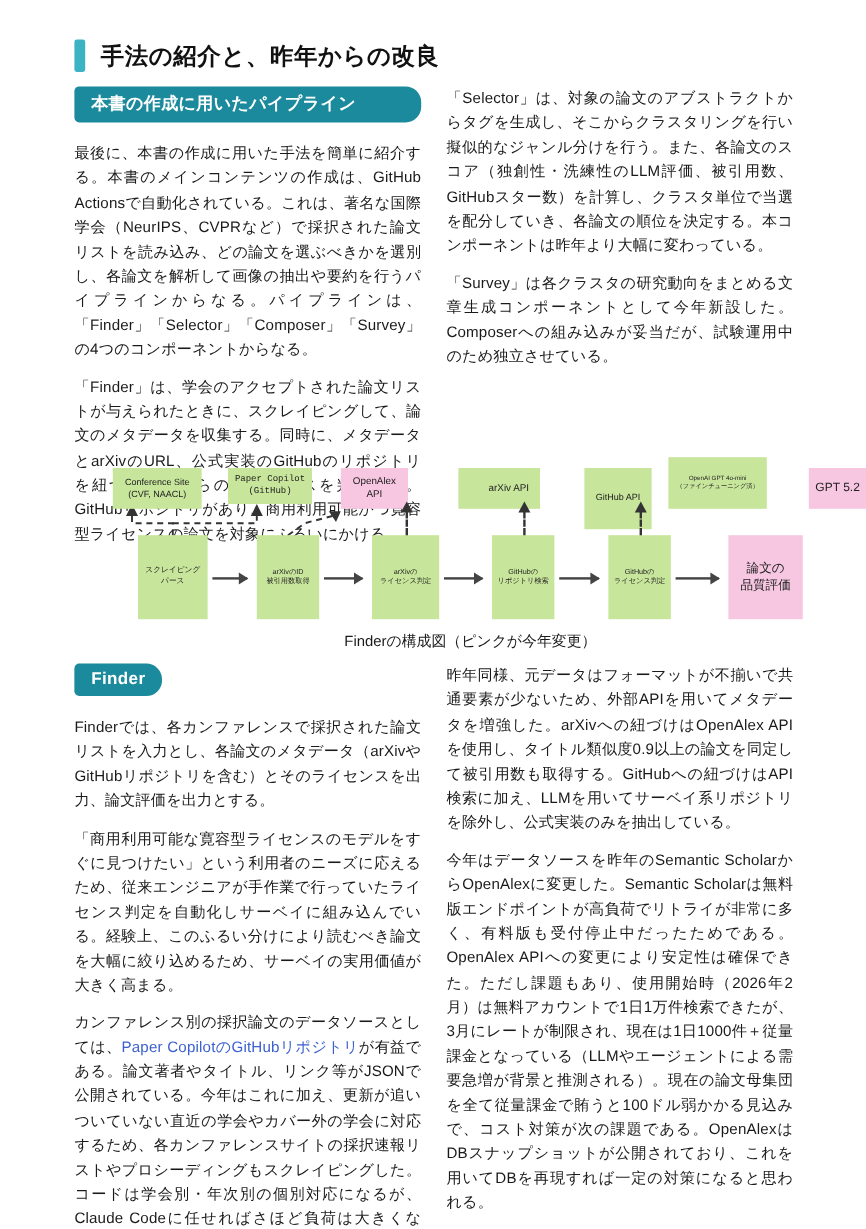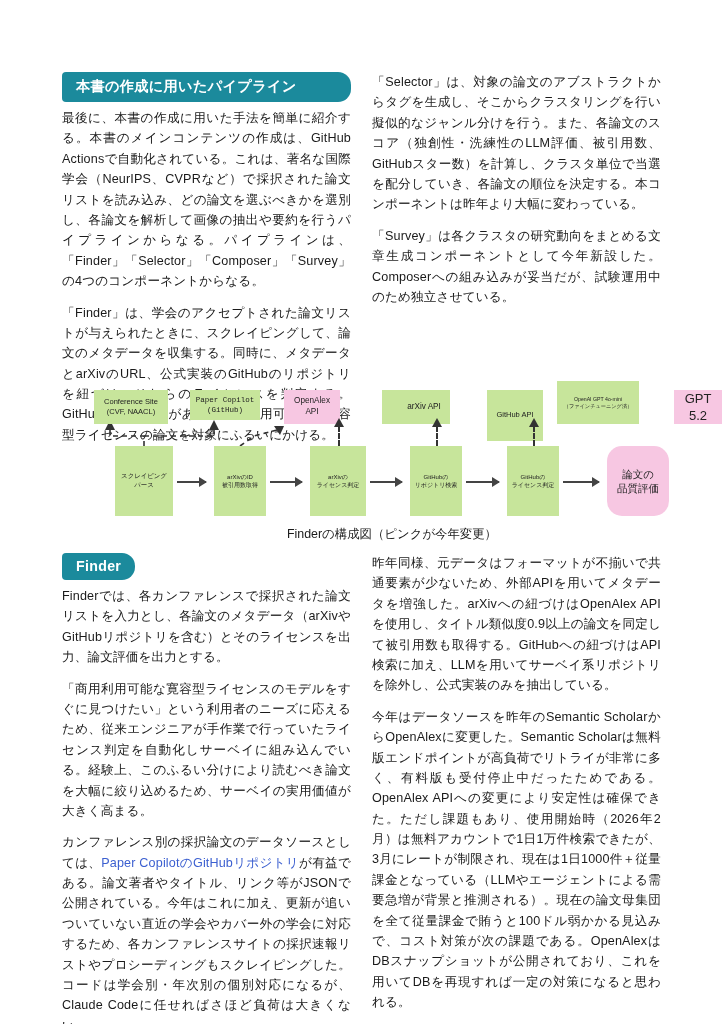--- a/index.html
+++ b/index.html
@@ -57,21 +57,21 @@
   
   .banner {
     background: #1b8a9c;
     color: #ffffff;
     font-size: 14.2px;
     font-weight: bold;
     border-radius: 4px 13px 13px 4px;
     padding: 5px 14px 6px 14px;
     display: inline-block;
     letter-spacing: 0.3px;
-    margin-bottom: 6px;
+    margin-bottom: 16px;
   }
   .banner.full { display: block; }
 
   
   p.body {
     margin: 0 0 11px 0;
     font-size: 12.6px;
     line-height: 1.62;
     text-align: justify;
     text-justify: inter-character;
@@ -175,20 +175,24 @@
     text-align: center;
     font-size: 10.5px;
     color: #666666;
   }
 </style>
 </head>
 <body>
 
 <div class="page">
 
+  <div class="chapter-head">
+    <div class="chapter-bar"></div>
+    <div class="chapter-title">手法の紹介と、昨年からの改良</div>
+  </div>
 
   <div class="col col-left">
     <div class="banner full">本書の作成に用いたパイプライン</div>
     <p class="body">最後に、本書の作成に用いた手法を簡単に紹介する。本書のメインコンテンツの作成は、GitHub Actionsで自動化されている。これは、著名な国際学会（NeurIPS、CVPRなど）で採択された論文リストを読み込み、どの論文を選ぶべきかを選別し、各論文を解析して画像の抽出や要約を行うパイプラインからなる。パイプラインは、「Finder」「Selector」「Composer」「Survey」の4つのコンポーネントからなる。</p>
     <p class="body">「Finder」は、学会のアクセプトされた論文リストが与えられたときに、スクレイピングして、論文のメタデータを収集する。同時に、メタデータとarXivのURL、公式実装のGitHubのリポジトリを紐づけ、それらのライセンスを判定する。GitHubリポジトリがあり、商用利用可能かつ寛容型ライセンスの論文を対象にふるいにかける。</p>
   </div>
 
   <div class="col col-right">
     <p class="body">「Selector」は、対象の論文のアブストラクトからタグを生成し、そこからクラスタリングを行い擬似的なジャンル分けを行う。また、各論文のスコア（独創性・洗練性のLLM評価、被引用数、GitHubスター数）を計算し、クラスタ単位で当選を配分していき、各論文の順位を決定する。本コンポーネントは昨年より大幅に変わっている。</p>
     <p class="body">「Survey」は各クラスタの研究動向をまとめる文章生成コンポーネントとして今年新設した。Composerへの組み込みが妥当だが、試験運用中のため独立させている。</p>
@@ -221,21 +225,21 @@
         <div class="node green" style="left: 320px; top: 2px; width: 68px; height: 34px; font-size: 8.2px; padding-left: 16px;">
           <span>arXiv API</span>
         </div>
         <div class="node green" style="left: 425px; top: 2px; width: 56px; height: 51px; font-size: 7.5px;">
           <span>GitHub API</span>
         </div>
         <div class="node green" style="left: 495px; top: -7px; width: 82px; height: 43px; font-size: 5.2px;">
           <span>OpenAI GPT 4o-mini</span>
           <span>（ファインチューニング済）</span>
         </div>
-        <div class="node pink" style="left: 612px; top: 2px; width: 48px; height: 34px; font-size: 13px;">
+        <div class="node pink" style="left: 612px; top: 2px; width: 48px; height: 34px; font-size: 10px;">
           <span>GPT 5.2</span>
         </div>
         <div class="node green" style="left: 53px; top: 58px; width: 58px; height: 70px; font-size: 6.4px;">
           <span>スクレイピング</span>
           <span>パース</span>
         </div>
         <div class="node green" style="left: 152px; top: 58px; width: 52px; height: 70px; font-size: 6px;">
           <span>arXivのID</span>
           <span>被引用数取得</span>
         </div>
@@ -244,21 +248,21 @@
           <span>ライセンス判定</span>
         </div>
         <div class="node green" style="left: 348px; top: 58px; width: 52px; height: 70px; font-size: 6px;">
           <span>GitHubの</span>
           <span>リポジトリ検索</span>
         </div>
         <div class="node green" style="left: 445px; top: 58px; width: 52px; height: 70px; font-size: 6px;">
           <span>GitHubの</span>
           <span>ライセンス判定</span>
         </div>
-        <div class="node pink" style="left: 545px; top: 58px; width: 62px; height: 70px; font-size: 10.5px; border-radius: 15px;">
+        <div class="node pink" style="left: 545px; top: 58px; width: 62px; height: 70px; font-size: 10.5px;">
           <span>論文の</span>
           <span>品質評価</span>
         </div>
         <div class="v-dash" style="left: 276px; top: 38px; height: 20px;"></div>
         <div class="v-dash" style="left: 374px; top: 38px; height: 20px;"></div>
         <div class="v-dash" style="left: 471px; top: 38px; height: 20px;"></div>
         <div class="h-arrow" style="left: 115px; width: 29px; top: 93px;"></div>
         <div class="h-arrow" style="left: 208px; width: 32px; top: 93px;"></div>
         <div class="h-arrow" style="left: 308px; width: 32px; top: 93px;"></div>
         <div class="h-arrow" style="left: 404px; width: 33px; top: 93px;"></div>

